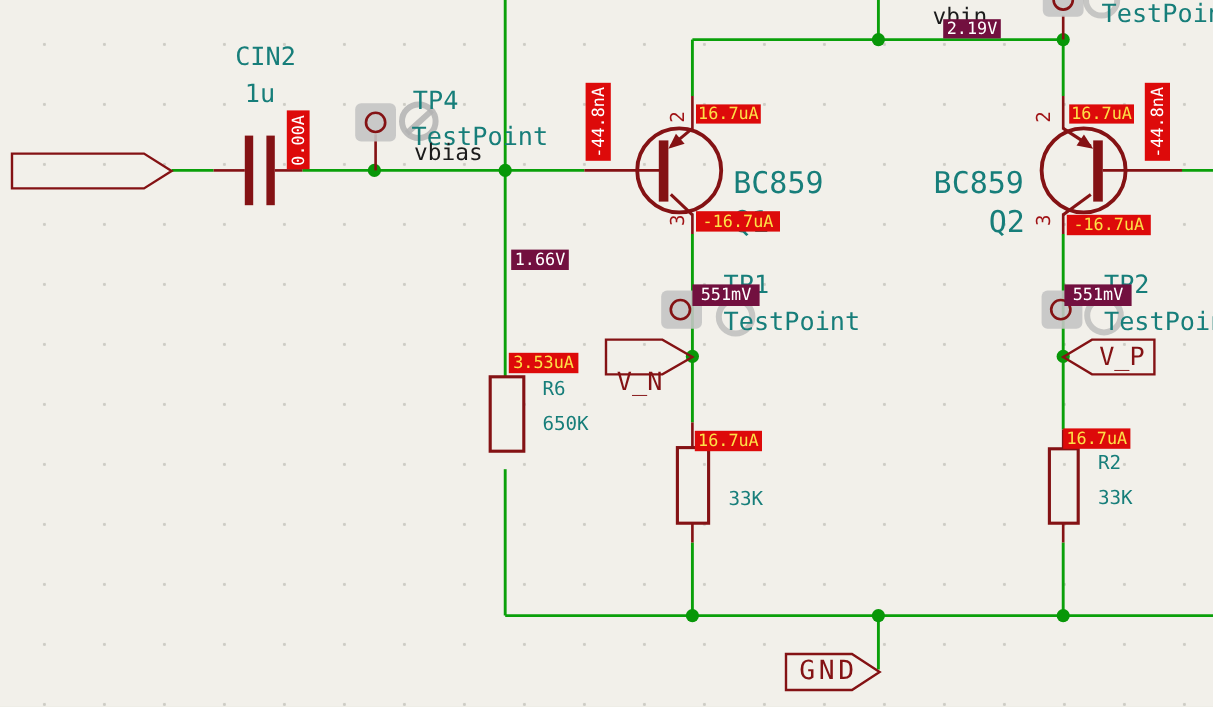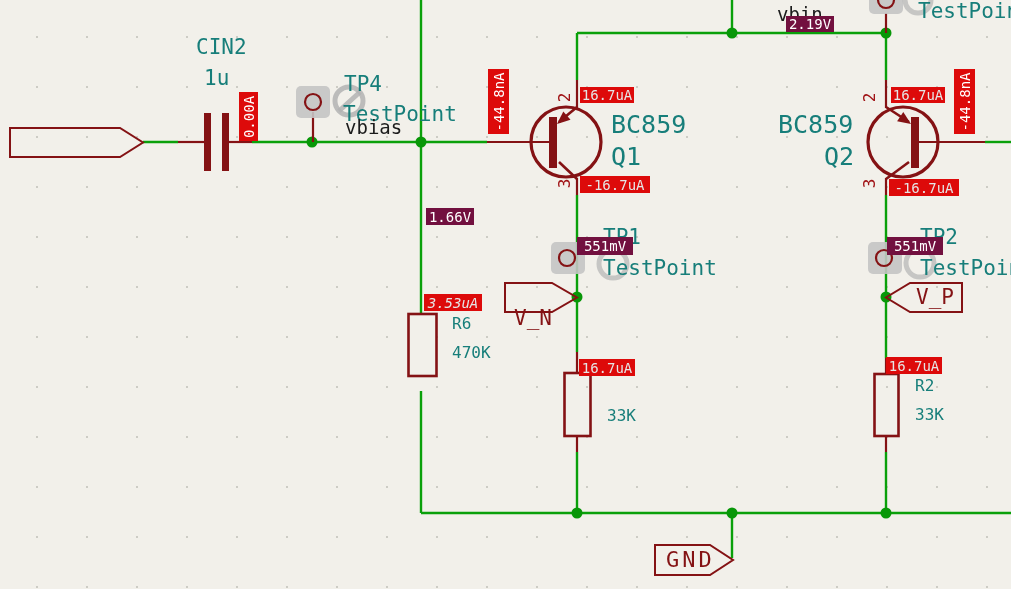--- a/index.html
+++ b/index.html
@@ -6,25 +6,25 @@
   #canvas{
     position:relative;width:1011px;height:589px;overflow:hidden;
     background-color:#f2f0ea;
     background-image:radial-gradient(#cdccc5 1.1px, transparent 1.3px);
     background-size:50px 50px;background-position:12px 12px;
     font-family:"DejaVu Sans Mono","Liberation Mono",monospace;
   }
   #canvas svg{position:absolute;left:0;top:0;}
   .t{position:absolute;white-space:nowrap;line-height:1.05;}
   .teal{color:#177e7a;font-size:21px;}
-  .teal.big{font-size:25px;}
+  .teal.big{font-size:25px;margin-top:28px;}
   .teal.mid{font-size:16px;}
   .maroon{color:#841214;}
   .black{color:#1b1b1b;font-size:19px;}
-  .opR{position:absolute;background:#dd0a0a;color:#e5e5e5;font-size:14px;
+  .opR{position:absolute;background:#dd0a0a;color:#fde047;font-size:14px;
        display:flex;align-items:center;justify-content:center;z-index:6;text-align:center;}
   .opP{position:absolute;background:#72103f;color:#fff;font-size:14px;
        display:flex;align-items:center;justify-content:center;z-index:6;}
   .vbox{position:absolute;z-index:6;}
   .vbox .vt{position:absolute;left:50%;top:50%;
        transform:translate(-50%,-50%) rotate(-90deg);white-space:nowrap;
        color:#fff;font-size:14px;}
   .pin-num{position:absolute;color:#a01316;font-size:16px;z-index:3;
        transform:rotate(-90deg);transform-origin:center;}
   .lbl{z-index:4;}
@@ -156,41 +156,41 @@
   <div class="pin-num" style="left:865px;top:88px;">2</div>
   <div class="pin-num" style="left:865px;top:174px;">3</div>
 
   <div class="t teal" style="left:603px;top:226px;">TP1</div>
   <div class="t teal" style="left:603px;top:257px;">TestPoint</div>
   <div class="t teal" style="left:920px;top:226px;">TP2</div>
   <div class="t teal" style="left:920px;top:257px;">TestPoint</div>
   <div class="t teal" style="left:918px;top:0px;">TestPoint</div>
 
   <div class="t teal mid" style="left:452px;top:316px;">R6</div>
-  <div class="t teal mid" style="left:452px;top:345px;">470K</div>
+  <div class="t teal mid" style="left:452px;top:345px;">650K</div>
   <div class="t teal mid" style="left:607px;top:360px;">R3</div>
   <div class="t teal mid" style="left:607px;top:408px;">33K</div>
   <div class="t teal mid" style="left:915px;top:378px;">R2</div>
   <div class="t teal mid" style="left:915px;top:407px;">33K</div>
 
   <div class="vbox" style="left:239px;top:92px;width:19px;height:49px;background:#dd0a0a;">
     <span class="vt">0.00A</span>
     </div>
   <div class="vbox" style="left:488px;top:69px;width:21px;height:65px;background:#dd0a0a;">
     <span class="vt">-44.8nA</span>
     </div>
   <div class="vbox" style="left:954px;top:69px;width:21px;height:65px;background:#dd0a0a;">
     <span class="vt">-44.8nA</span>
     </div>
 
   <div class="opR" style="left:580px;top:87px;width:54px;height:16px;">16.7uA</div>
   <div class="opR" style="left:580px;top:176px;width:70px;height:17px;">-16.7uA</div>
   <div class="opR" style="left:891px;top:87px;width:54px;height:16px;">16.7uA</div>
   <div class="opR" style="left:889px;top:179px;width:70px;height:17px;">-16.7uA</div>
-  <div class="opR" style="left:424px;top:294px;width:58px;height:17px;font-style:italic;">3.53uA</div>
+  <div class="opR" style="left:424px;top:294px;width:58px;height:17px;">3.53uA</div>
   <div class="opR" style="left:579px;top:359px;width:56px;height:17px;">16.7uA</div>
   <div class="opR" style="left:886px;top:357px;width:56px;height:17px;">16.7uA</div>
 
   <div class="opP" style="left:426px;top:208px;width:48px;height:17px;">1.66V</div>
   <div class="opP" style="left:786px;top:16px;width:48px;height:16px;">2.19V</div>
   <div class="opP" style="left:577px;top:237px;width:56px;height:18px;">551mV</div>
   <div class="opP" style="left:887px;top:237px;width:56px;height:18px;">551mV</div>
 
 </div>
 

